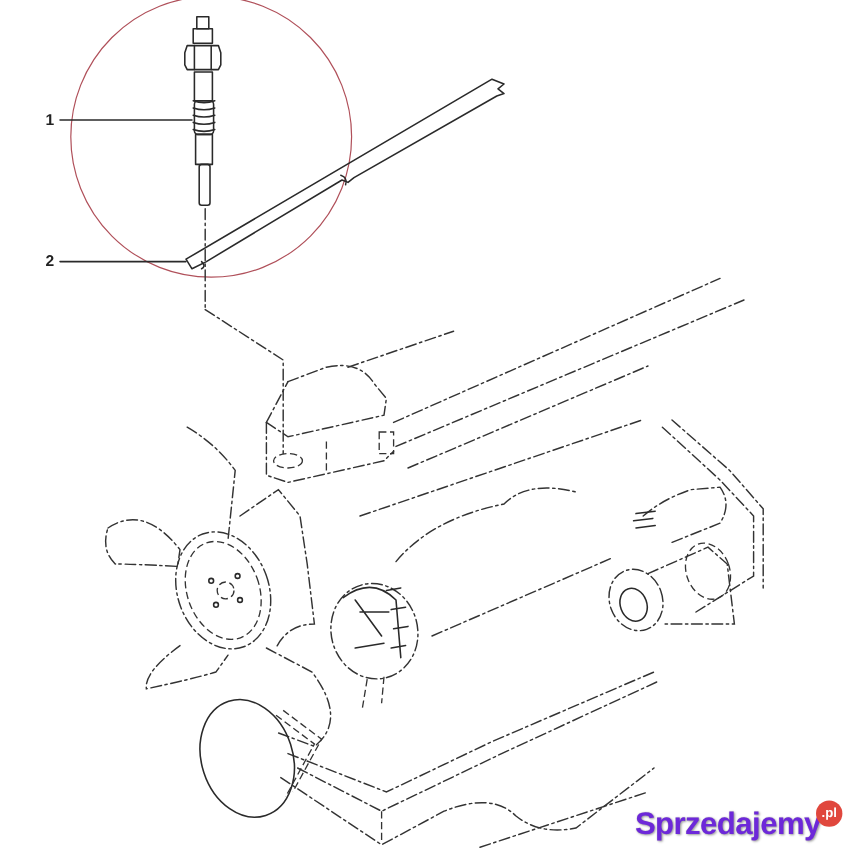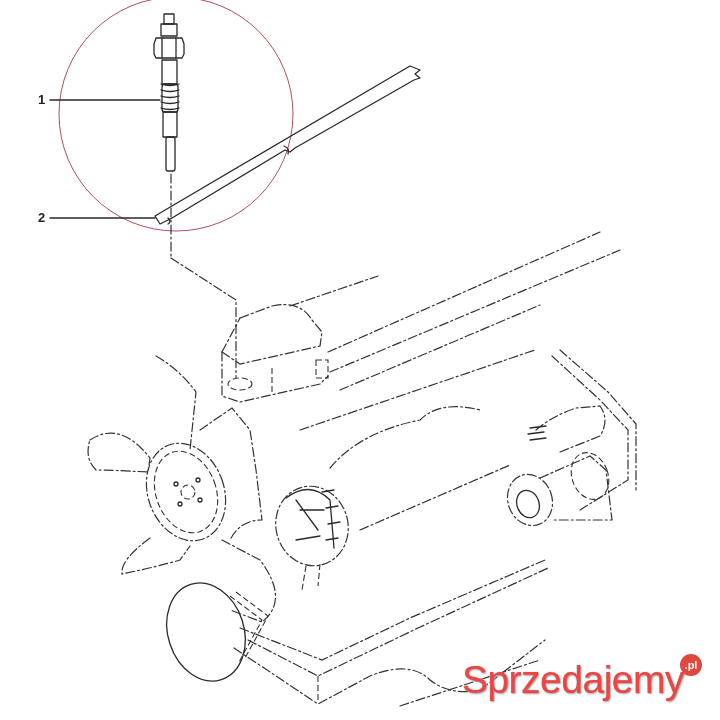--- a/index.html
+++ b/index.html
@@ -4,21 +4,21 @@
   <style>
     html, body { margin: 0; padding: 0; background: #ffffff; }
     body { width: 720px; height: 720px; overflow: hidden; position: relative; font-family: "Liberation Sans", sans-serif; }
     #stage { position: absolute; left: 0; top: 0; width: 720px; height: 720px; }
     svg { position: absolute; left: 0; top: 0; }
     .ln { fill: none; stroke: #2a2a2a; stroke-width: 1.3; stroke-linecap: round; stroke-linejoin: round; }
     .dash { fill: none; stroke: #333; stroke-width: 1.2; stroke-dasharray: 9 3 2 3; stroke-linecap: round; }
     .dash2 { fill: none; stroke: #333; stroke-width: 1.1; stroke-dasharray: 6 3; }
     .callout-num { position: absolute; font-size: 13px; color: #222; font-weight: bold; }
     .watermark { position: absolute; right: 18px; bottom: 18px; display: flex; align-items: flex-start; }
-    .wm-text { font-size: 39px; font-weight: normal; color: #ef4444; letter-spacing: -0.5px;
+    .wm-text { font-size: 26px; font-weight: bold; color: #6d28d9; letter-spacing: -0.5px;
                text-shadow: 1px 1px 2px #9a9a9a, 0 0 1px #bcbcbc; }
     .wm-badge { width: 22px; height: 22px; border-radius: 50%; background: #e0473d; color: #fff;
                 font-size: 11px; font-weight: bold; display: flex; align-items: center; justify-content: center;
                 margin-left: -4px; margin-top: -4px; }
   </style>
 </head>
 <body>
 
 <div id="stage">
   <svg width="720" height="720" viewBox="0 0 720 720">

